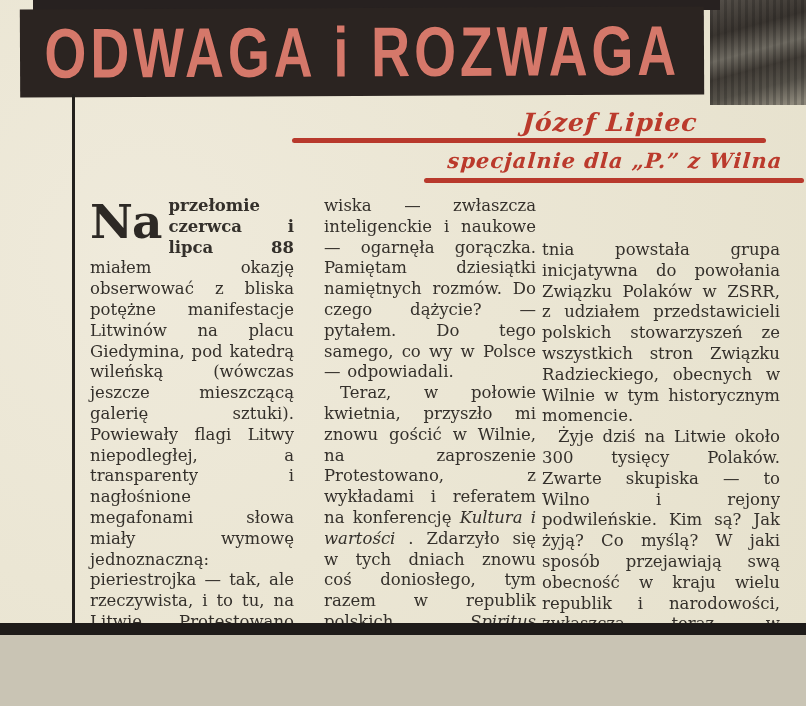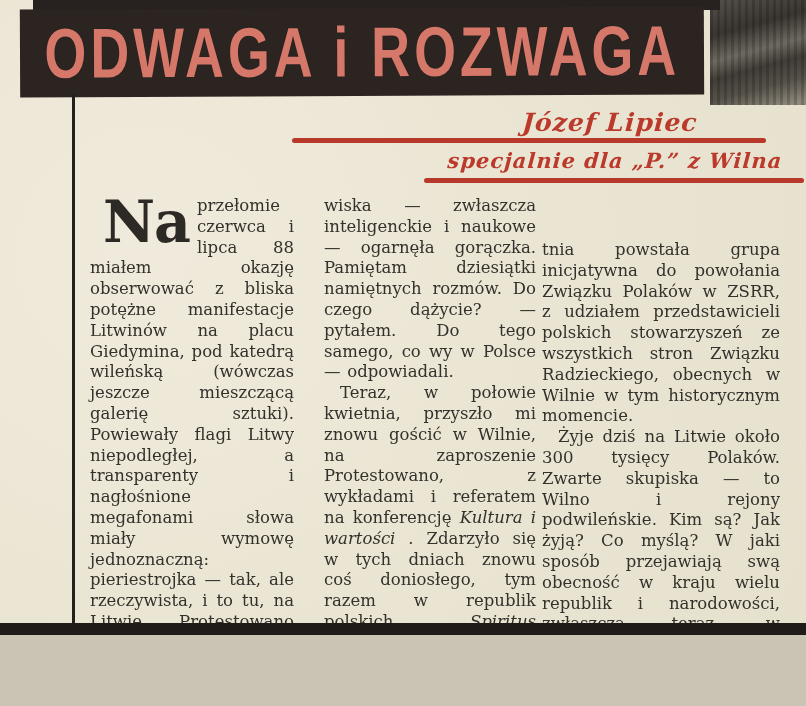--- a/index.html
+++ b/index.html
@@ -53,24 +53,24 @@
     position:absolute; left:90px; top:196px; width:712px; height:492px;
     display:flex; color:#34302b;
   }
   .col { text-align:justify; font-size:16.5px; line-height:20.8px; word-spacing:1.5px; }
   .col-1 { width:204px; margin-right:30px; }
   .col-2 { width:212px; margin-right:6px; }
   .col-3 { width:238px;margin-top:44px; }
   .col p { margin:0; }
   .col p.indent { text-indent:16px; }
   .dropcap {
-    float:left; font-size:57px; line-height:44px; font-weight:bold;
-    padding:4px 7px 0 0; letter-spacing:-1px; color:#2d2925;margin-left:13px;
+    float:left; font-size:47px; line-height:44px; font-weight:bold;
+    padding:4px 7px 0 0; letter-spacing:-1px; color:#2d2925;
   }
-  .bold { font-weight:normal; }
+  .bold { font-weight:bold; }
   .ital { font-style:italic; }
 </style>
 </head>
 <body>
 
 <div class="page">
 
   <div class="photo"></div>
 
   <div class="top-strip"></div>

